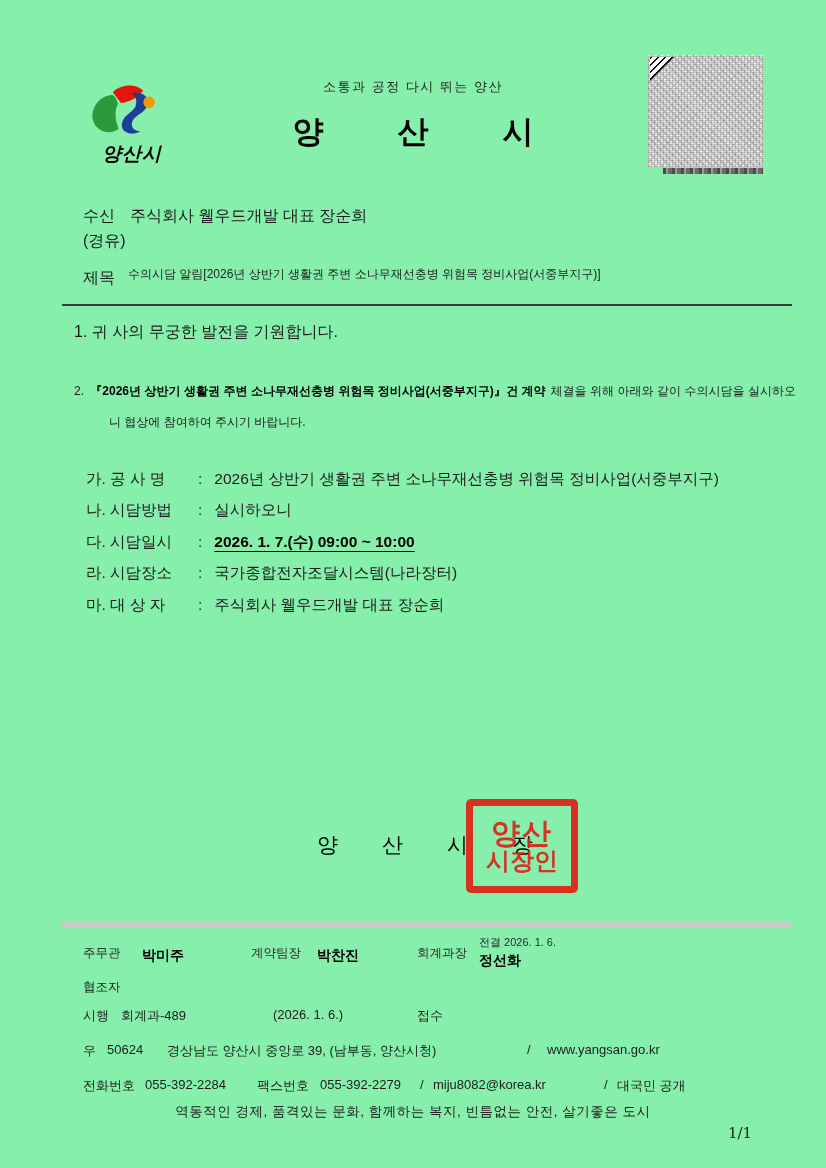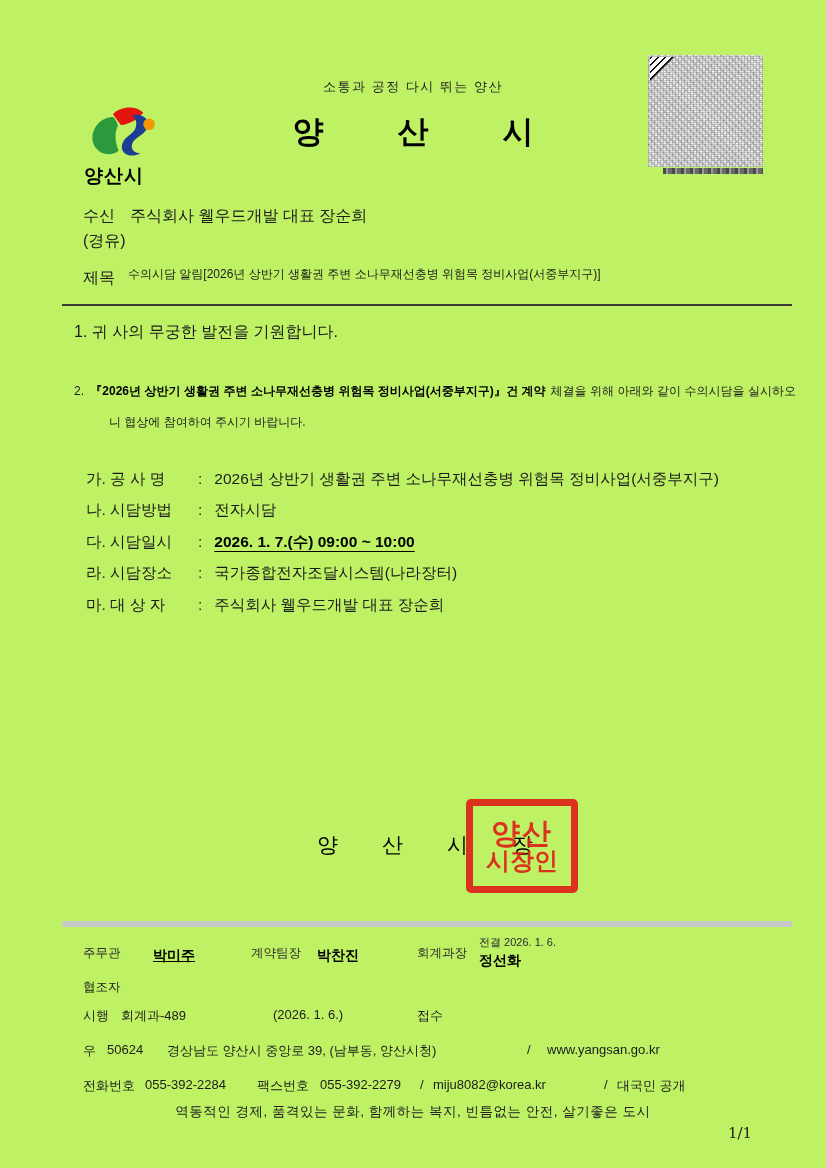--- a/index.html
+++ b/index.html
@@ -1,26 +1,26 @@
 <!DOCTYPE html>
 <html><head>
 <meta charset="utf-8">
 <style>
   html,body { margin:0; padding:0; background:#e8e8e8; }
   .page {
     position:relative; width:826px; height:1168px; margin:0 auto;
-    background:#bef264; overflow:hidden;
+    background:#86efac; overflow:hidden;
     font-family:"Liberation Sans", sans-serif; color:#1b1b1b;
   }
   .abs { position:absolute; }
 
   
   .slogan-top { top:78px; left:0; width:100%; text-align:center;
     font-size:13px; letter-spacing:1.5px; color:#222; }
-  .logo-block { top:104px; left:84px; width:78px; text-align:left; }
+  .logo-block { top:82px; left:84px; width:78px; text-align:right;font-style:italic; }
   .logo-block svg { display:block; margin:0 auto; }
   .logo-caption { font-size:19px; font-weight:800; letter-spacing:1px; color:#000; margin-top:1px; }
   .doc-title { top:111px; left:0; width:100%; display:flex; justify-content:center;
     gap:74px; font-size:31px; font-weight:bold; color:#000; }
 
   .barcode { top:55px; left:648px; width:115px; height:112px; background-color:#f4f4f4;
     background-image:
       repeating-linear-gradient(0deg, rgba(110,110,110,.30) 0 1px, transparent 1px 2px),
       repeating-linear-gradient(90deg, rgba(90,90,90,.28) 0 1px, transparent 1px 3px),
       repeating-linear-gradient(45deg, rgba(80,80,80,.22) 0 2px, transparent 2px 5px),
@@ -66,21 +66,21 @@
     display:flex; flex-direction:column; align-items:center; justify-content:center;
     color:#df2318; font-weight:bold; background:transparent; }
   .stamp-l1 { font-size:29px; line-height:30px; letter-spacing:2px; }
   .stamp-l2 { font-size:24px; line-height:26px; letter-spacing:0; }
 
   
   .divider-bar { top:921px; left:62px; width:730px; height:6px; background:#c9c9c9; }
   .role  { font-size:12.5px; color:#2a2a2a; }
   .name  { font-size:14px; font-weight:bold; color:#000; }
   .note  { font-size:11px; color:#2a2a2a; }
-  .r-t1 { top:945px; left:83px; }  .r-n1 { top:947px; left:153px;text-decoration:underline; }
+  .r-t1 { top:945px; left:83px; }  .r-n1 { top:947px; left:142px; }
   .r-t2 { top:945px; left:251px; } .r-n2 { top:947px; left:317px; }
   .r-t3 { top:945px; left:417px; } .r-note { top:935px; left:479px; } .r-n3 { top:952px; left:479px; }
   .coop { top:979px; left:83px; font-size:12.5px; }
   .issue-row { top:1007px; left:0; width:100%; font-size:13px; }
   .i-label { position:absolute; left:83px; }
   .i-docno { position:absolute; left:121px; }
   .i-date  { position:absolute; left:273px; }
   .i-recv  { position:absolute; left:417px; }
 
   
@@ -143,21 +143,21 @@
 
   <div class="abs para2">
     <span class="num">2.</span><strong>『2026년 상반기 생활권 주변 소나무재선충병 위험목 정비사업(서중부지구)』건 계약</strong><span class="rest">체결을 위해 아래와 같이 수의시담을 실시하오니 협상에 참여하여 주시기 바랍니다.</span>
   </div>
 
   <div class="abs items">
     <div class="item-row">
       <span class="item-label">가. 공 사 명</span><span class="item-colon">:</span><span class="item-value">2026년 상반기 생활권 주변 소나무재선충병 위험목 정비사업(서중부지구)</span>
     </div>
     <div class="item-row">
-      <span class="item-label">나. 시담방법</span><span class="item-colon">:</span><span class="item-value">전자시담</span>
+      <span class="item-label">나. 시담방법</span><span class="item-colon">:</span><span class="item-value">실시하오니</span>
     </div>
     <div class="item-row">
       <span class="item-label">다. 시담일시</span><span class="item-colon">:</span><span class="item-value em">2026. 1. 7.(수) 09:00 ~ 10:00</span>
     </div>
     <div class="item-row">
       <span class="item-label">라. 시담장소</span><span class="item-colon">:</span><span class="item-value">국가종합전자조달시스템(나라장터)</span>
     </div>
     <div class="item-row">
       <span class="item-label">마. 대 상 자</span><span class="item-colon">:</span><span class="item-value">주식회사 웰우드개발 대표 장순희</span>
     </div>

